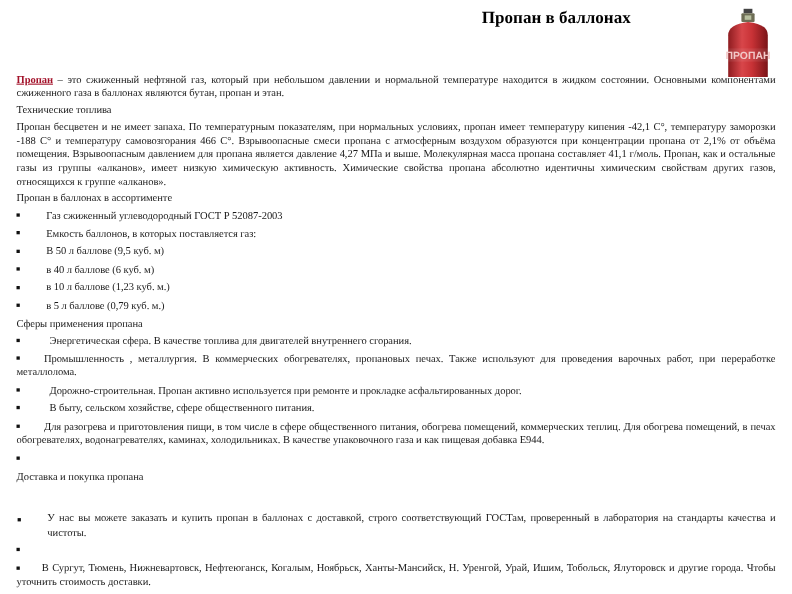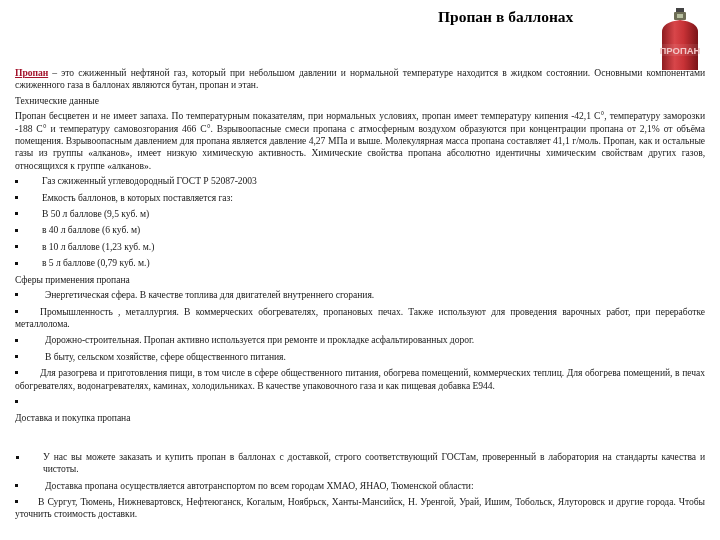--- a/index.html
+++ b/index.html
@@ -52,36 +52,37 @@
     <path d="M10 26 Q10 16 28 14 Q46 16 46 26 L46 64 L10 64 Z" fill="url(#body)"></path>
     <rect x="6" y="38" width="44" height="12" fill="rgba(255,255,255,0.08)"></rect>
     <text x="28" y="48" text-anchor="middle" font-family="Liberation Sans, sans-serif" font-size="9.5" font-weight="bold" fill="#f2c8c8">ПРОПАН</text>
   </svg>
 </div>
 
 <div class="content">
 
   <p class="p"><span class="lead">Пропан</span><span> – это сжиженный нефтяной газ, который при небольшом давлении и нормальной температуре находится в жидком состоянии. Основными компонентами сжиженного газа в баллонах являются бутан, пропан и этан.</span></p>
 
-  <p class="p">Технические данные</p>
+  <p class="p">Технические топлива</p>
   <p class="p">Пропан бесцветен и не имеет запаха. По температурным показателям, при нормальных условиях, пропан имеет температуру кипения -42,1 С°, температуру заморозки -188 С° и температуру самовозгорания 466 С°. Взрывоопасные смеси пропана с атмосферным воздухом образуются при концентрации пропана от 2,1% от объёма помещения. Взрывоопасным давлением для пропана является давление 4,27 МПа и выше. Молекулярная масса пропана составляет 41,1 г/моль. Пропан, как и остальные газы из группы «алканов», имеет низкую химическую активность. Химические свойства пропана абсолютно идентичны химическим свойствам других газов, относящихся к группе «алканов».</p>
 
+  <p class="p">Пропан в баллонах в ассортименте</p>
   <div class="bullet"><span class="sq"></span><span style="padding-left:24px">Газ сжиженный углеводородный ГОСТ Р 52087-2003</span></div>
   <div class="bullet"><span class="sq"></span><span style="padding-left:24px">Емкость баллонов, в которых поставляется газ:</span></div>
   <div class="bullet"><span class="sq"></span><span style="padding-left:24px">В 50 л баллове (9,5 куб. м)</span></div>
   <div class="bullet"><span class="sq"></span><span style="padding-left:24px">в 40 л баллове (6 куб. м)</span></div>
   <div class="bullet"><span class="sq"></span><span style="padding-left:24px">в 10 л баллове (1,23 куб. м.)</span></div>
   <div class="bullet"><span class="sq"></span><span style="padding-left:24px">в 5 л баллове (0,79 куб. м.)</span></div>
 
   <p class="p">Сферы применения пропана</p>
   <div class="bullet"><span class="sq"></span><span style="padding-left:27px">Энергетическая сфера. В качестве топлива для двигателей внутреннего сгорания.</span></div>
   <div class="bullet"><span class="sq"></span><span style="padding-left:22px">Промышленность , металлургия. В коммерческих обогревателях, пропановых печах. Также используют для проведения варочных работ, при переработке металлолома.</span></div>
   <div class="bullet"><span class="sq"></span><span style="padding-left:27px">Дорожно-строительная. Пропан активно используется при ремонте и прокладке асфальтированных дорог.</span></div>
   <div class="bullet"><span class="sq"></span><span style="padding-left:27px">В быту, сельском хозяйстве, сфере общественного питания.</span></div>
   <div class="bullet"><span class="sq"></span><span style="padding-left:22px">Для разогрева и приготовления пищи, в том числе в сфере общественного питания, обогрева помещений, коммерческих теплиц. Для обогрева помещений, в печах обогревателях, водонагревателях, каминах, холодильниках. В качестве упаковочного газа и как пищевая добавка Е944.</span></div>
   <div class="bullet"><span class="sq"></span></div>
 
   <p class="p">Доставка и покупка пропана</p>
   <div class="bullet hang"><span class="sq"></span><span>У нас вы можете заказать и купить пропан в баллонах с доставкой, строго соответствующий ГОСТам, проверенный в лаборатория на стандарты качества и чистоты.</span></div>
-  <div class="bullet"><span class="sq"></span><span style="padding-left:27px">Доставка пропана осуществляется автотранспортом по всем городам ХМАО, ЯНАО, Тюменской области:</span></div>
+  <div class="bullet"><span class="sq"></span></div>
   <div class="bullet"><span class="sq"></span><span style="padding-left:20px">В Сургут, Тюмень, Нижневартовск, Нефтеюганск, Когалым, Ноябрьск, Ханты-Мансийск, Н. Уренгой, Урай, Ишим, Тобольск, Ялуторовск и другие города. Чтобы уточнить стоимость доставки.</span></div>
 
 </div>
 
 </body></html>

